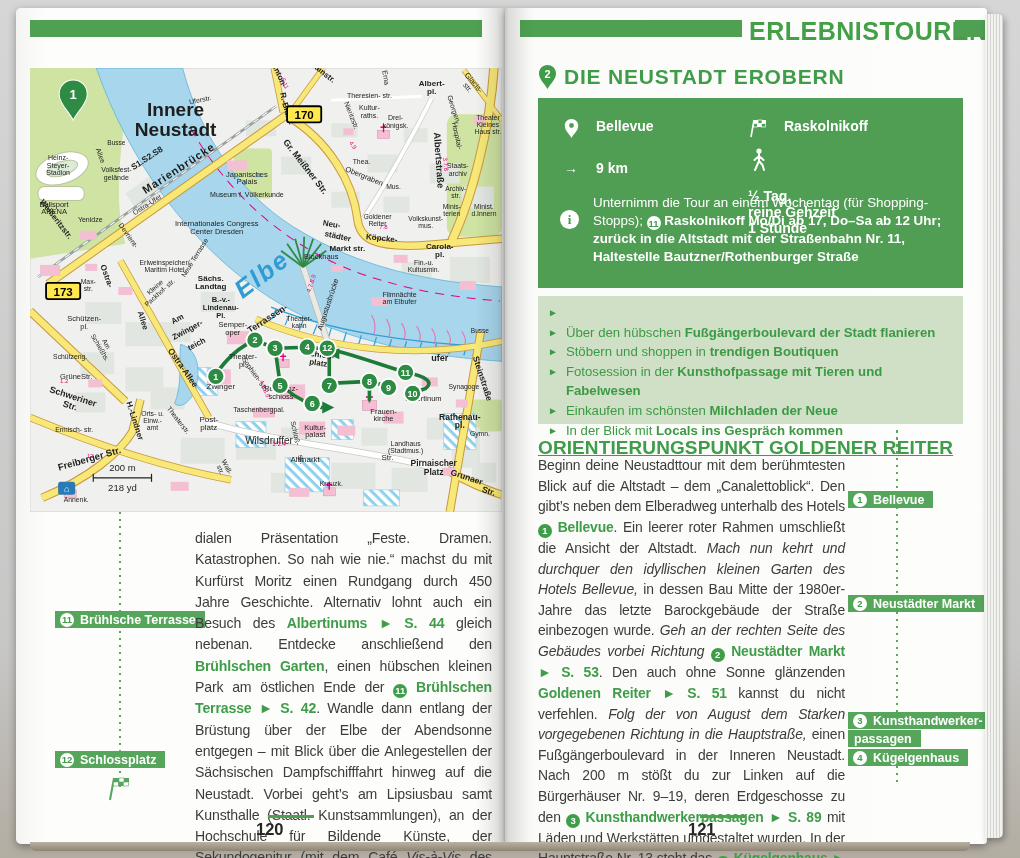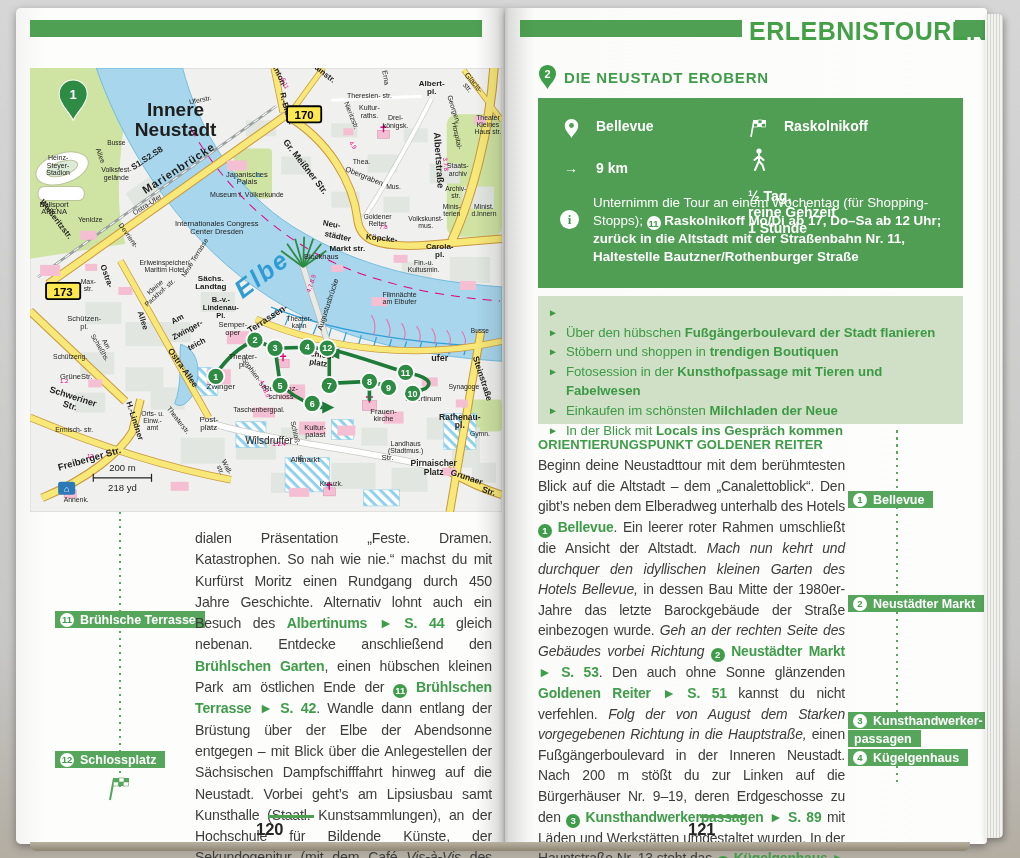--- a/index.html
+++ b/index.html
@@ -17,32 +17,32 @@
   .page-stack{position:absolute;left:969px;top:6px;width:18px;height:824px;border-radius:0 5px 5px 0;
      background:repeating-linear-gradient(90deg,#f2f2ef 0 2px,#d3d3cf 2px 3px);
      box-shadow:2px 3px 6px rgba(0,0,0,.3);}
   .book-bottom{position:absolute;left:30px;top:842px;width:940px;height:9px;border-radius:0 0 6px 6px;
      background:linear-gradient(#b9b1a2,#8e8574);}
   .spine-shade{position:absolute;left:459px;top:0;width:60px;height:836px;pointer-events:none;
      background:linear-gradient(90deg,rgba(0,0,0,0) 0%,rgba(0,0,0,.10) 46%,rgba(0,0,0,.16) 50%,rgba(0,0,0,.08) 56%,rgba(0,0,0,0) 100%);}
   .greenbar{position:absolute;height:17px;background:#4fa052;}
   .hdr-text{position:absolute;top:9px;font-weight:bold;font-size:25px;letter-spacing:.5px;color:#43a047;}
   .title-row{position:absolute;display:flex;align-items:center;gap:7px;}
-  .title-text{font-weight:bold;font-size:15px;letter-spacing:.8px;color:#3f9c49;}
+  .title-text{font-weight:bold;font-size:21px;letter-spacing:.8px;color:#3f9c49;}
   .infobox{position:absolute;background:#4f9e53;color:#fff;}
   .ib-item{position:absolute;display:flex;align-items:flex-start;gap:14px;font-size:14px;font-weight:600;}
   .ib-icon{width:22px;display:flex;justify-content:center;flex:none;}
   .ib-note{position:absolute;display:flex;gap:14px;font-size:13.4px;line-height:17.6px;font-weight:400;}
   .info-i{width:19px;height:19px;border-radius:50%;background:#fff;color:#3f9c49;font-weight:bold;
      font-size:13px;display:flex;align-items:center;justify-content:center;flex:none;margin-top:16px;
      font-family:"Liberation Serif",serif;}
   .hlbox{position:absolute;background:#cfe0c6;padding:7px 12px 6px 10px;box-sizing:border-box;}
   .hl-item{display:flex;gap:8px;color:#3c9a44;font-size:13.2px;line-height:19.6px;}
   .hl-arrow{flex:none;font-size:10px;line-height:19.6px;}
-  .sec-head{position:absolute;font-weight:bold;font-size:13px;color:#3f9c49;letter-spacing:.1px;}
+  .sec-head{position:absolute;font-weight:bold;font-size:19px;color:#3f9c49;letter-spacing:.1px;text-decoration:underline;}
   .bodytext{position:absolute;font-size:13.9px;line-height:20.6px;text-align:justify;
      letter-spacing:-.15px;color:#3c3c3a;}
   .bodytext.left-col{font-size:14.1px;line-height:21.3px;}
   .s-b{font-weight:700}.s-i{font-style:italic}.s-g{color:#3f9c49;font-weight:700}
   .s-w{}.s-wb{font-weight:700}
   .cnum{display:inline-flex;width:14px;height:14px;border-radius:50%;background:#3f9c49;color:#fff;
      font-size:9.5px;font-weight:bold;align-items:center;justify-content:center;vertical-align:-2px;
      font-style:normal;letter-spacing:0;}
   .cnum.inv{background:#fff;color:#3f9c49;}
   .mbar{position:absolute;background:#55a55b;color:#fff;font-weight:bold;font-size:12.5px;

